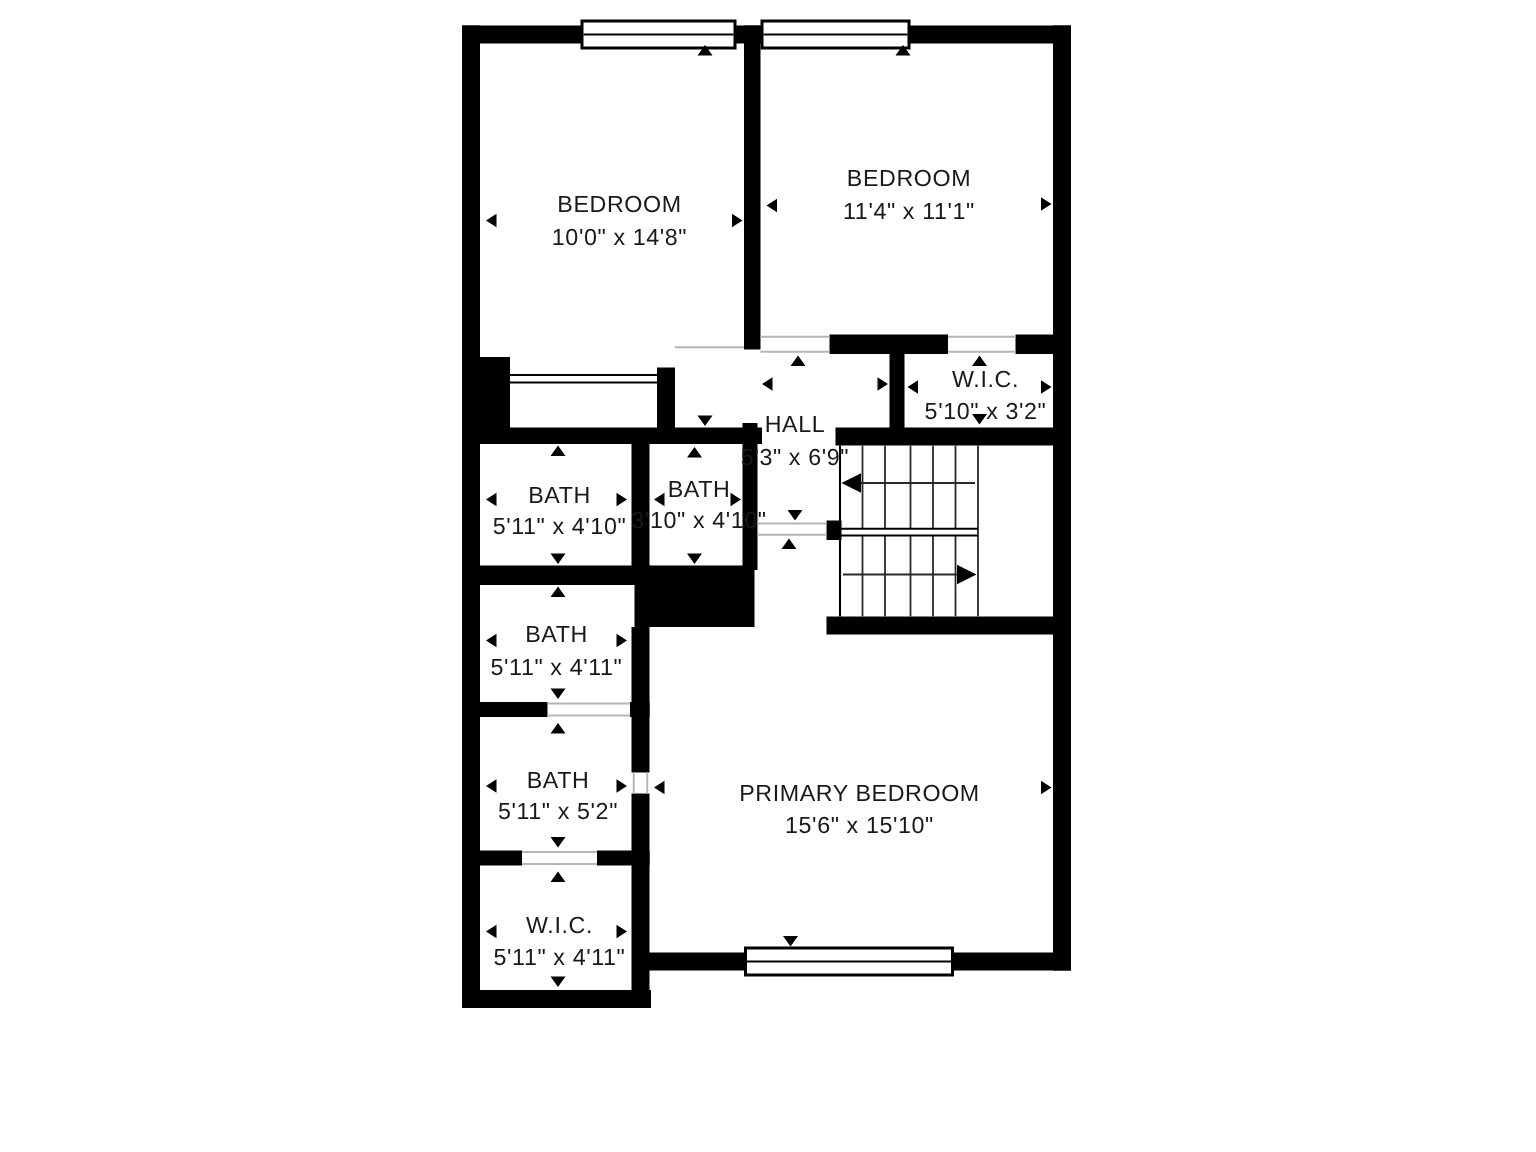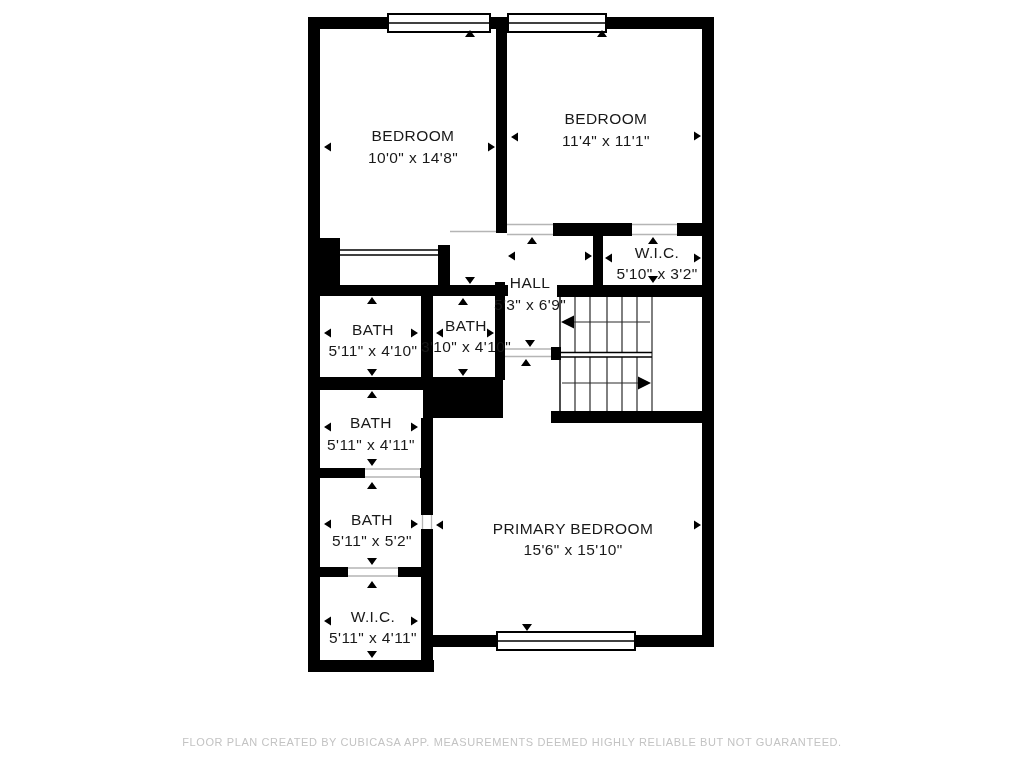--- a/index.html
+++ b/index.html
@@ -205,14 +205,13 @@
       <text class="room-dims" x="372" y="546">5'11" x 5'2"</text>
 
       <text class="room-name" x="373" y="622">W.I.C.</text>
       <text class="room-dims" x="373" y="643">5'11" x 4'11"</text>
 
       <text class="room-name" x="573" y="534">PRIMARY BEDROOM</text>
       <text class="room-dims" x="573" y="555">15'6" x 15'10"</text>
     </g>
   </svg>
 
-  <div class="footer-text">FLOOR PLAN CREATED BY CUBICASA APP. MEASUREMENTS DEEMED HIGHLY RELIABLE BUT NOT GUARANTEED.</div>
 </div>
 
 </body></html>

